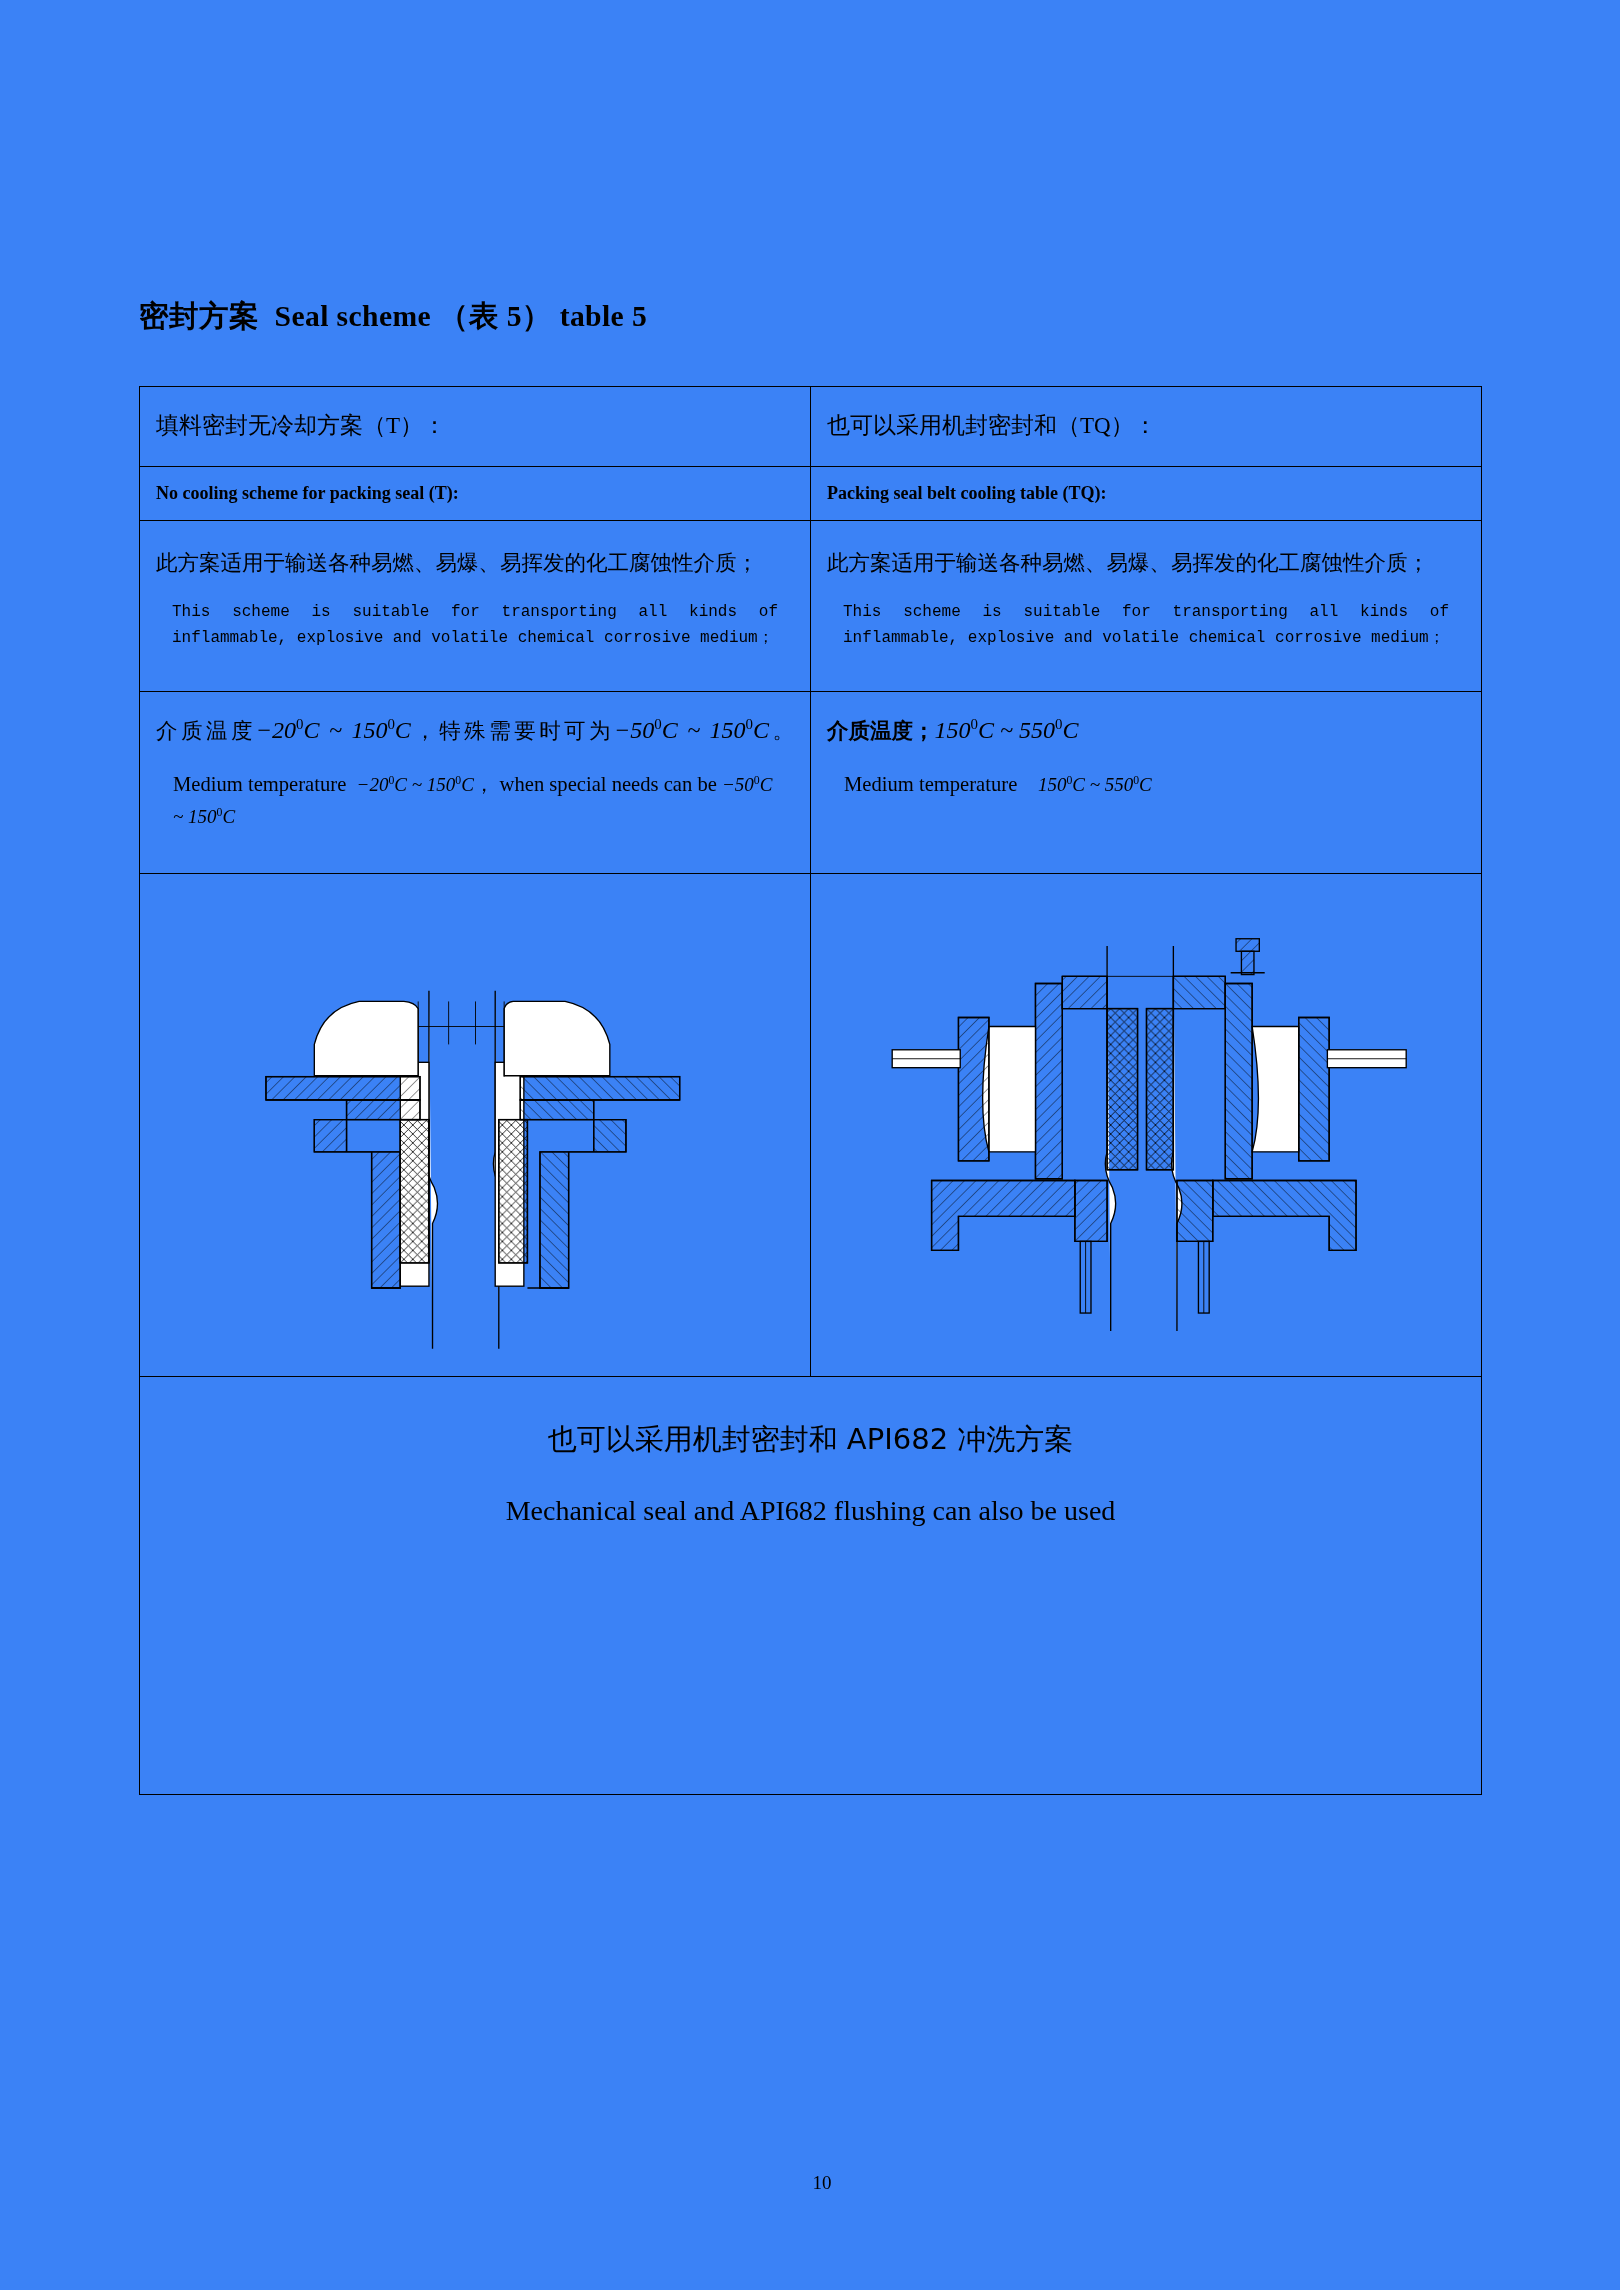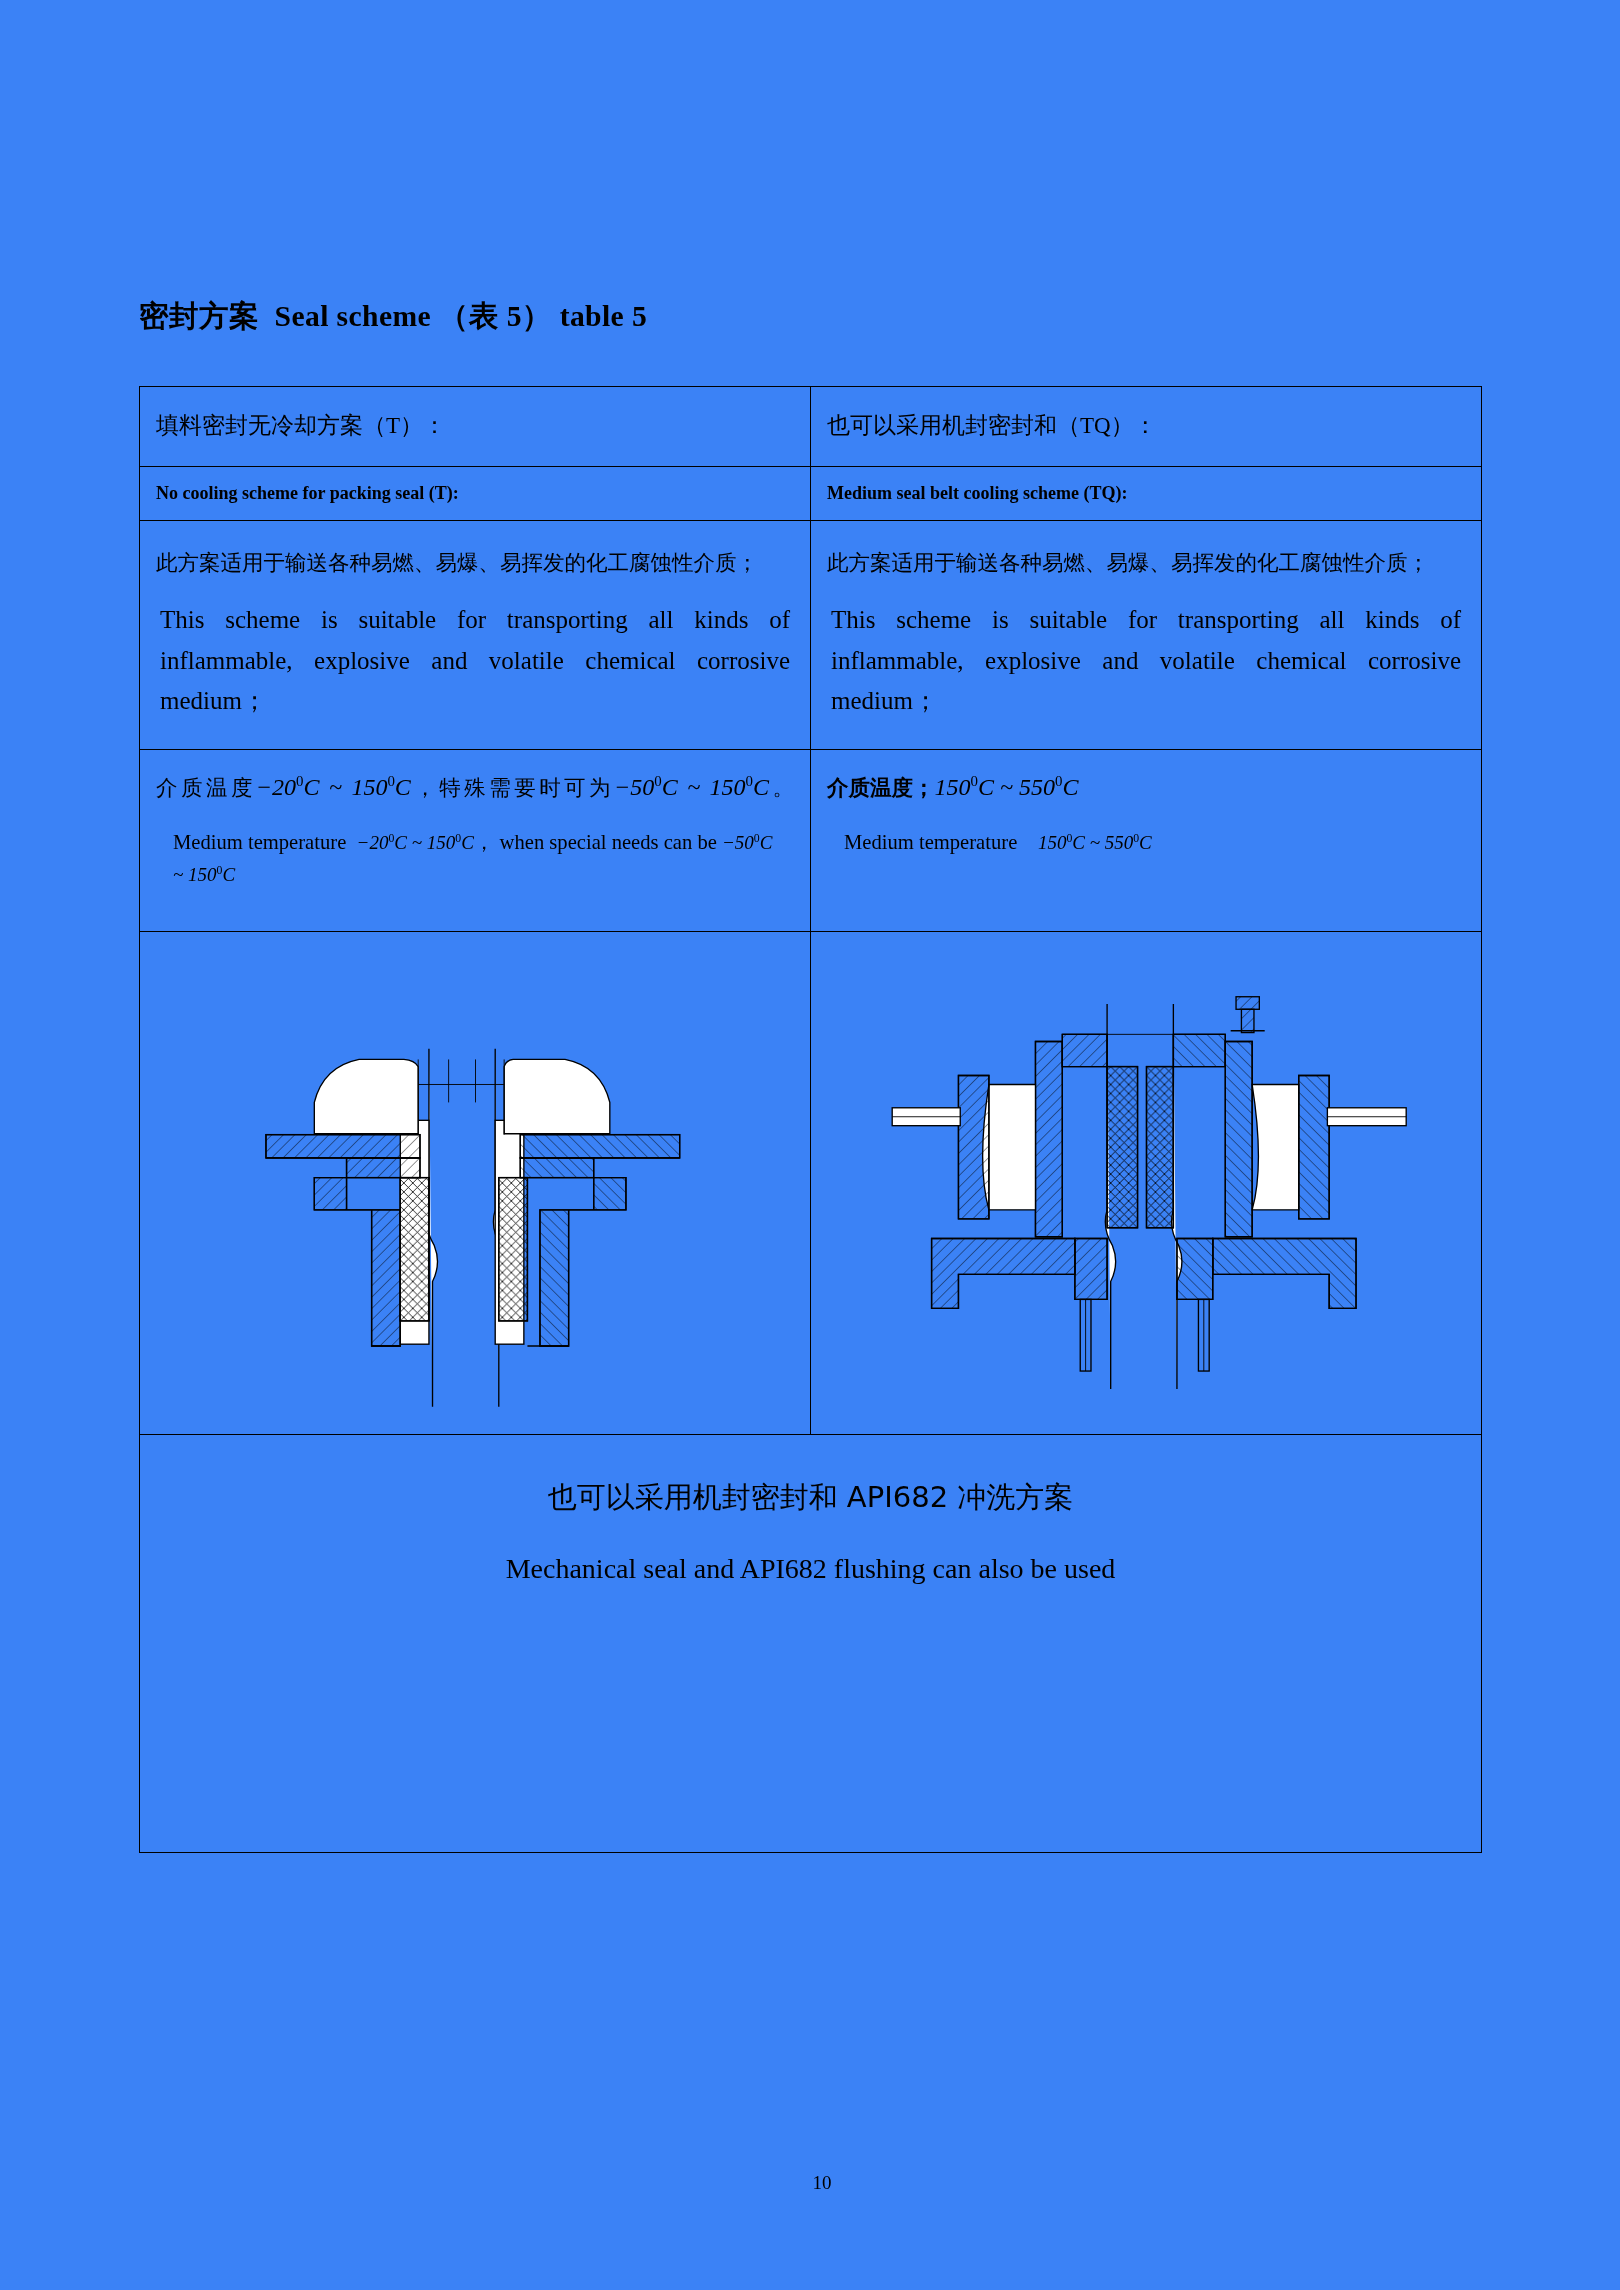--- a/index.html
+++ b/index.html
@@ -61,25 +61,26 @@
     padding-top: 16px !important;
     padding-bottom: 16px !important;
   }
   .para-cn {
     font-size: 21.5px;
     line-height: 1.6;
     margin: 5.4px 0 19.7px 0;
     text-align: justify;
   }
   .para-en {
-    font-size: 25px;
+    font-size: 16px;
     line-height: 1.62;
-    margin: 4px;
+    margin: 16px;
     text-align: justify;
     text-justify: inter-word;
+    font-family: Liberation Mono, monospace;
   }
   .cell-desc {
     padding-top: 19.7px !important;
     padding-bottom: 23px !important;
   }
   .cell-temp {
     padding-top: 19.7px !important;
     padding-bottom: 23px !important;
     height: 134px;
   }
@@ -173,21 +174,21 @@
         <col style="width:50%">
         <col style="width:50%">
       </colgroup>
       <tbody>
         <tr>
           <td class="cell-head-cn">填料密封无冷却方案（T）：</td>
           <td class="cell-head-cn">也可以采用机封密封和（TQ）：</td>
         </tr>
         <tr>
           <td class="cell-head-en">No cooling scheme for packing seal (T):</td>
-          <td class="cell-head-en">Medium seal belt cooling scheme (TQ):</td>
+          <td class="cell-head-en">Packing seal belt cooling table (TQ):</td>
         </tr>
         <tr>
           <td class="cell-desc">
             <p class="para-cn">此方案适用于输送各种易燃、易爆、易挥发的化工腐蚀性介质；</p>
             <p class="para-en">This scheme is suitable for transporting all kinds of inflammable, explosive and volatile chemical corrosive medium；</p>
           </td>
           <td class="cell-desc">
             <p class="para-cn">此方案适用于输送各种易燃、易爆、易挥发的化工腐蚀性介质；</p>
             <p class="para-en">This scheme is suitable for transporting all kinds of inflammable, explosive and volatile chemical corrosive medium；</p>
           </td>

